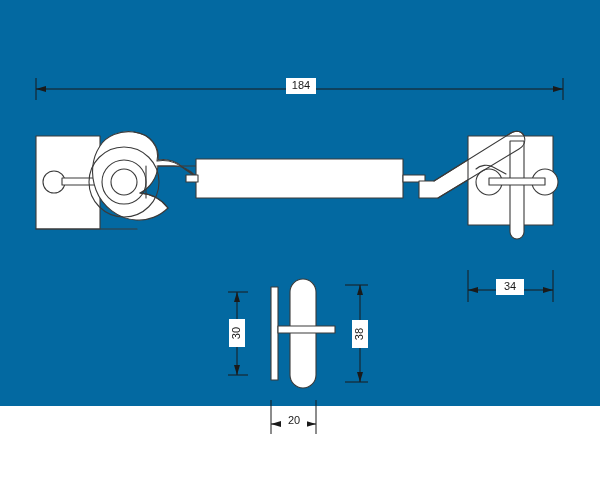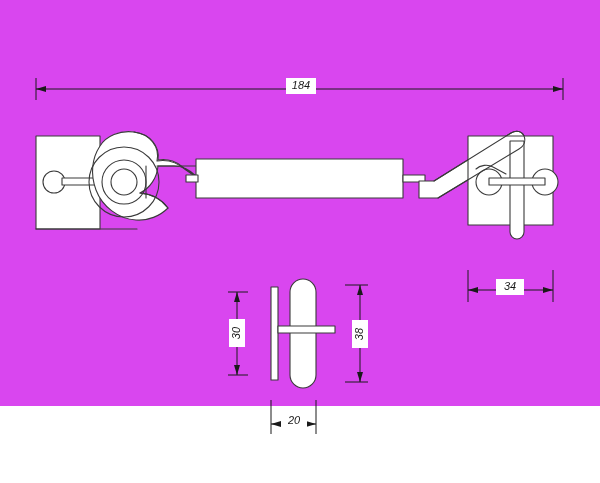--- a/index.html
+++ b/index.html
@@ -11,22 +11,21 @@
   body {
     width: 600px;
     height: 483px;
     font-family: "Liberation Sans", sans-serif;
     overflow: hidden;
   }
   #drawing-root {
     position: relative;
     width: 600px;
     height: 406px;
-    background: #d946ef;
-    font-style: italic;
+    background: #0369a1;
   }
   svg#drawing-canvas {
     display: block;
     width: 600px;
     height: 483px;
   }
   .part-line {
     fill: none;
     stroke: #3a3a3a;
     stroke-width: 1.1;

